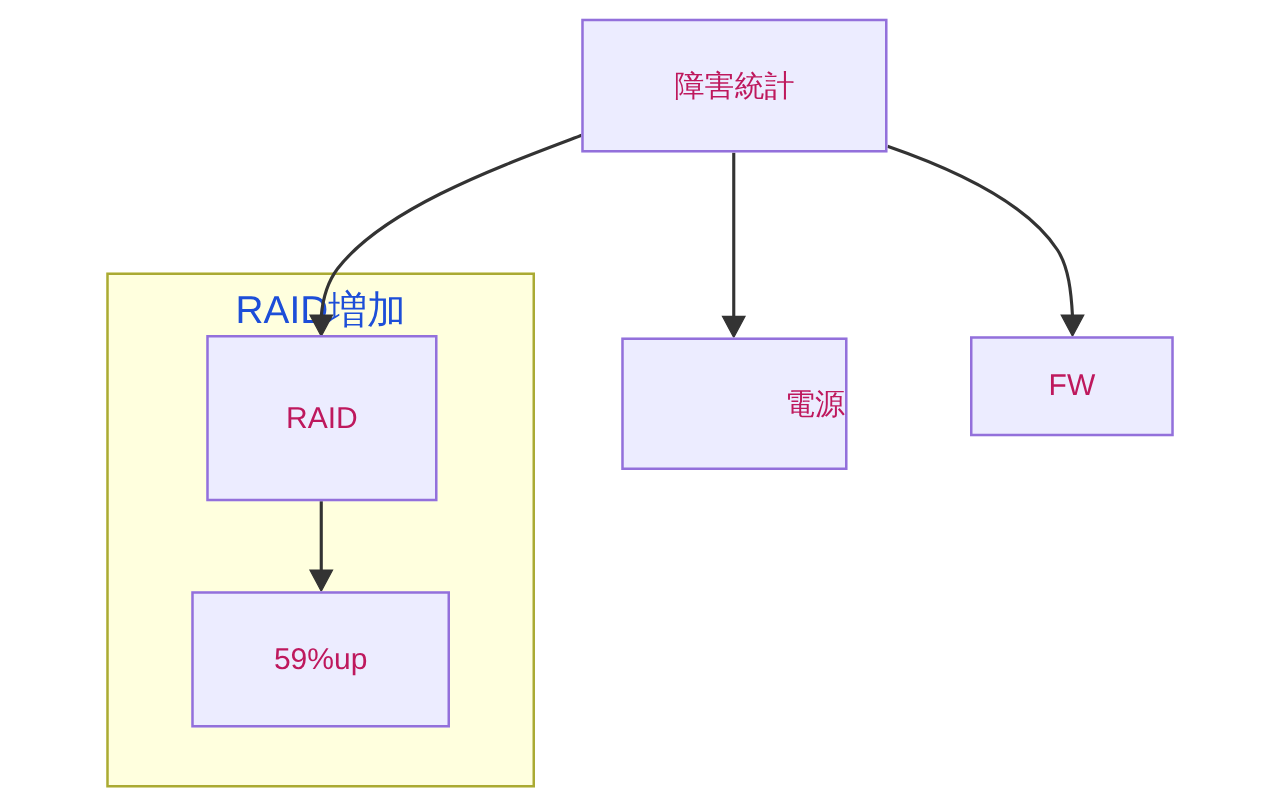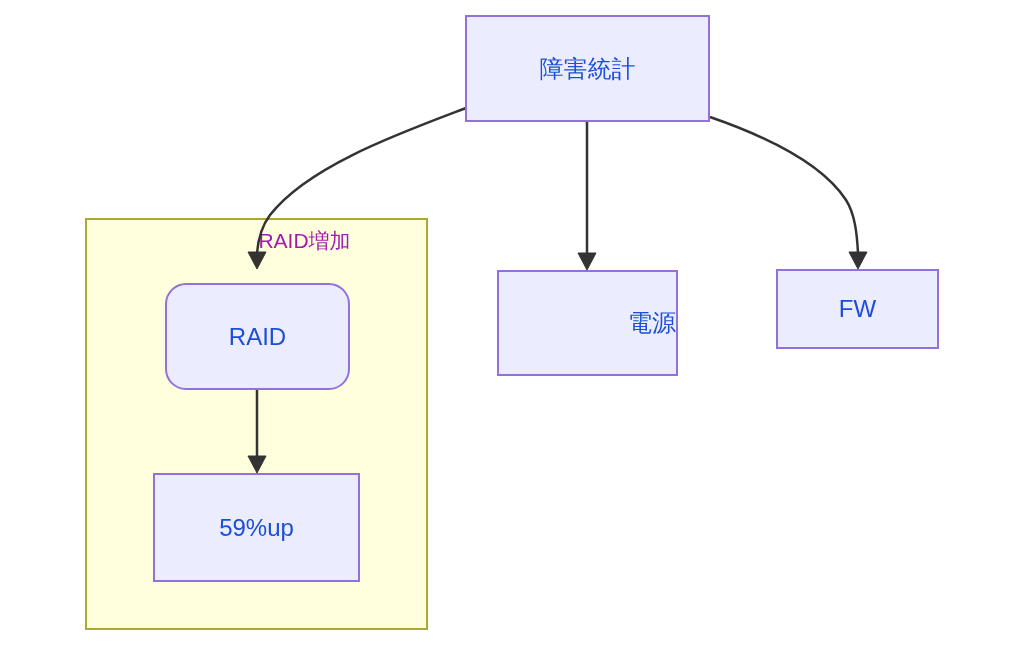--- a/index.html
+++ b/index.html
@@ -24,23 +24,22 @@
     background: #ffffde;
     border: 2px solid #aaaa33;
     box-sizing: border-box;
   }
   .cluster-label {
     position: absolute;
     top: 7px;
     left: 0;
     width: 100%;
     text-align: center;
-    font-size: 21px;
-    color: #a21caf;
-    margin-left: 48px;
+    font-size: 31px;
+    color: #1d4ed8;
   }
   .edges {
     position: absolute;
     left: 0;
     top: 0;
     width: 1024px;
     height: 646px;
   }
   .edges path {
     fill: none;
@@ -53,25 +52,25 @@
   }
   .node {
     position: absolute;
     background: #ececff;
     border: 2px solid #9370db;
     box-sizing: border-box;
     display: flex;
     align-items: center;
     justify-content: center;
     font-size: 24px;
-    color: #1d4ed8;
+    color: #be185d;
     text-align: center;
   }
   .node-stats  { left: 465px; top: 15px;  width: 245px; height: 107px; }
-  .node-raid   { left: 165px; top: 283px; width: 185px; height: 107px; border-radius: 21px; }
+  .node-raid   { left: 165px; top: 268px; width: 185px; height: 133px; }
   .node-up     { left: 153px; top: 473px; width: 207px; height: 109px; }
   .node-power  { left: 497px; top: 270px; width: 181px; height: 106px; justify-content: flex-end; }
   .node-fw     { left: 776px; top: 269px; width: 163px; height: 80px; }
 </style>
 </head>
 <body>
 
 <div class="canvas">
 
   <div class="cluster">

